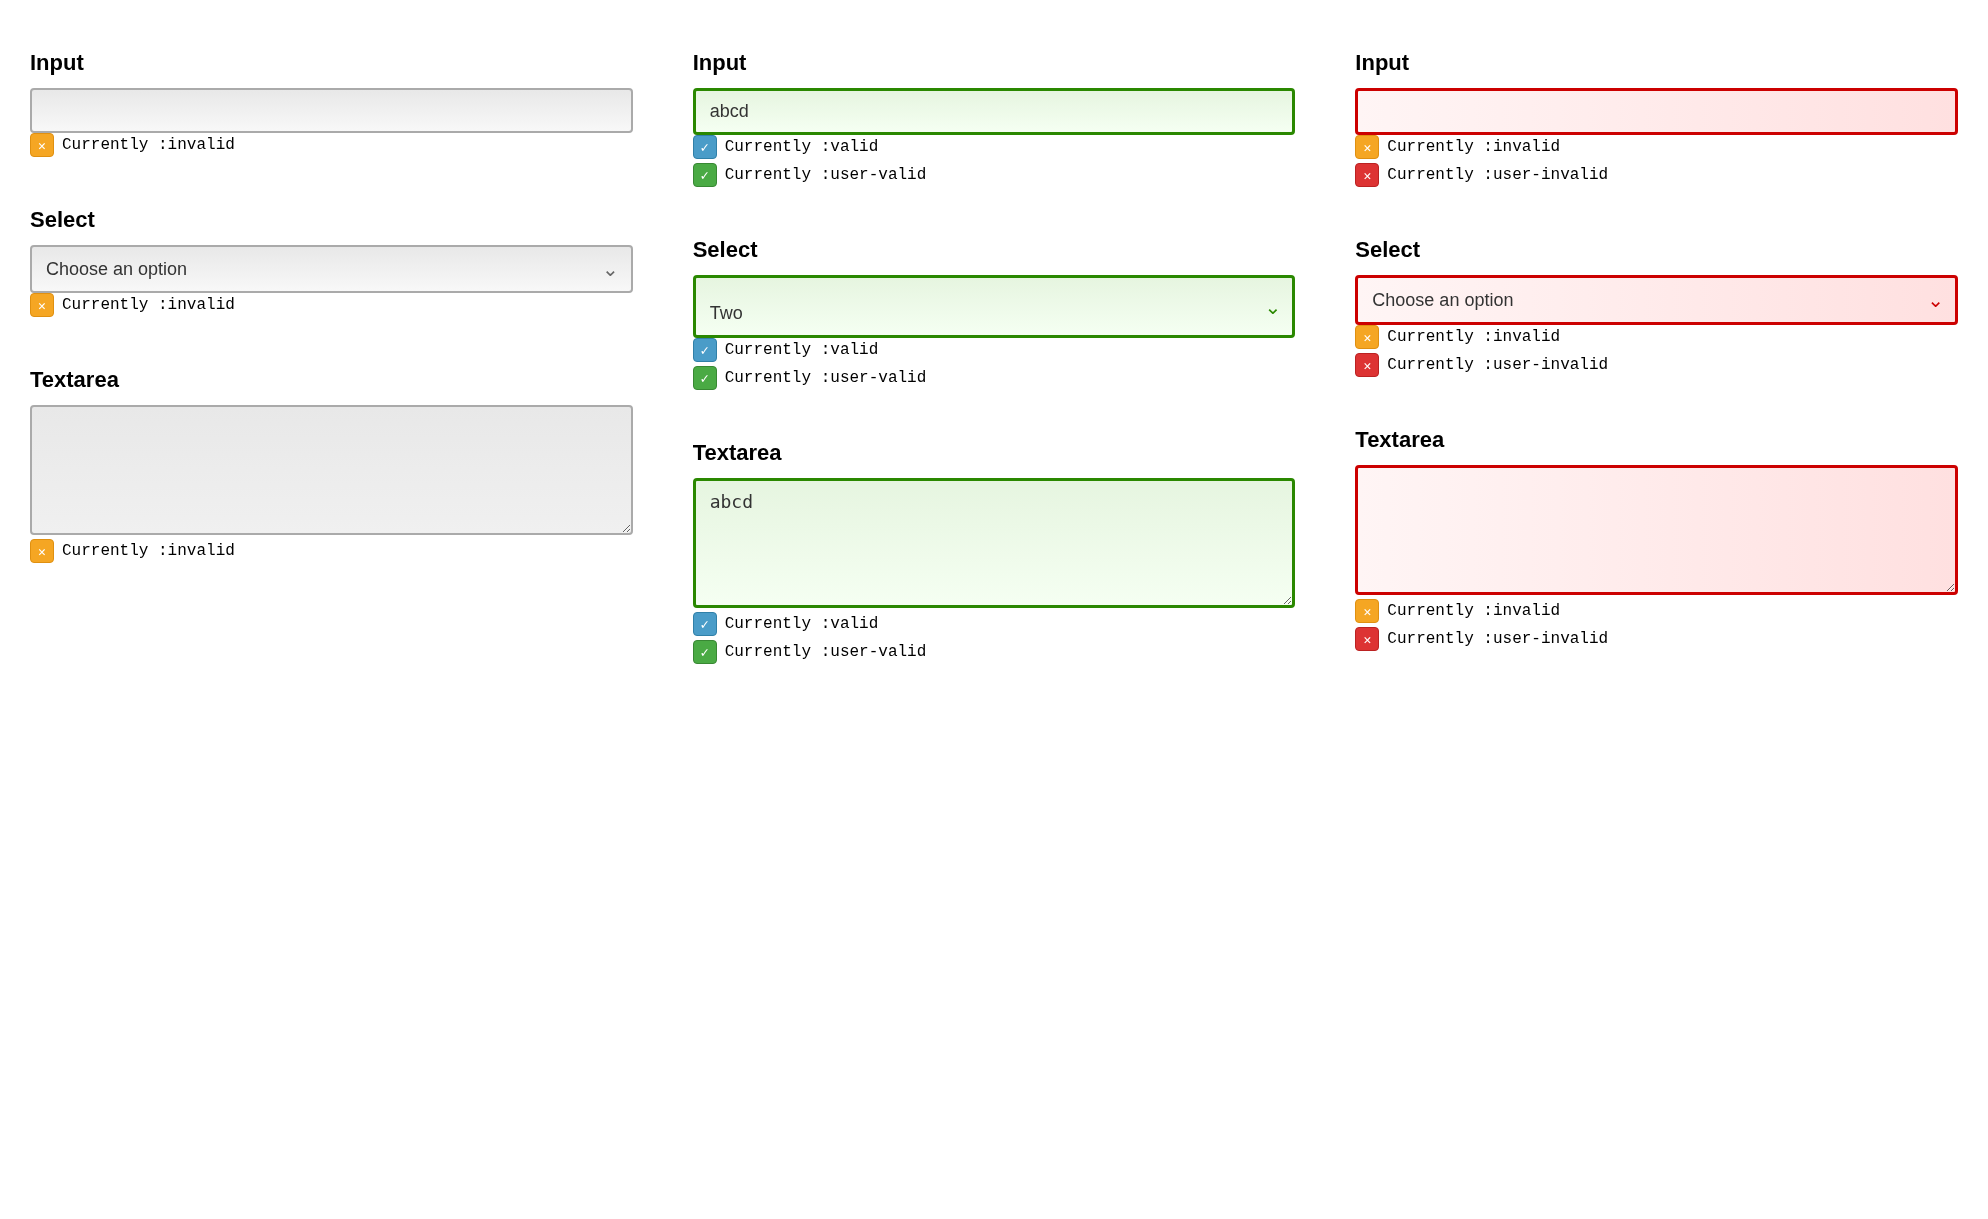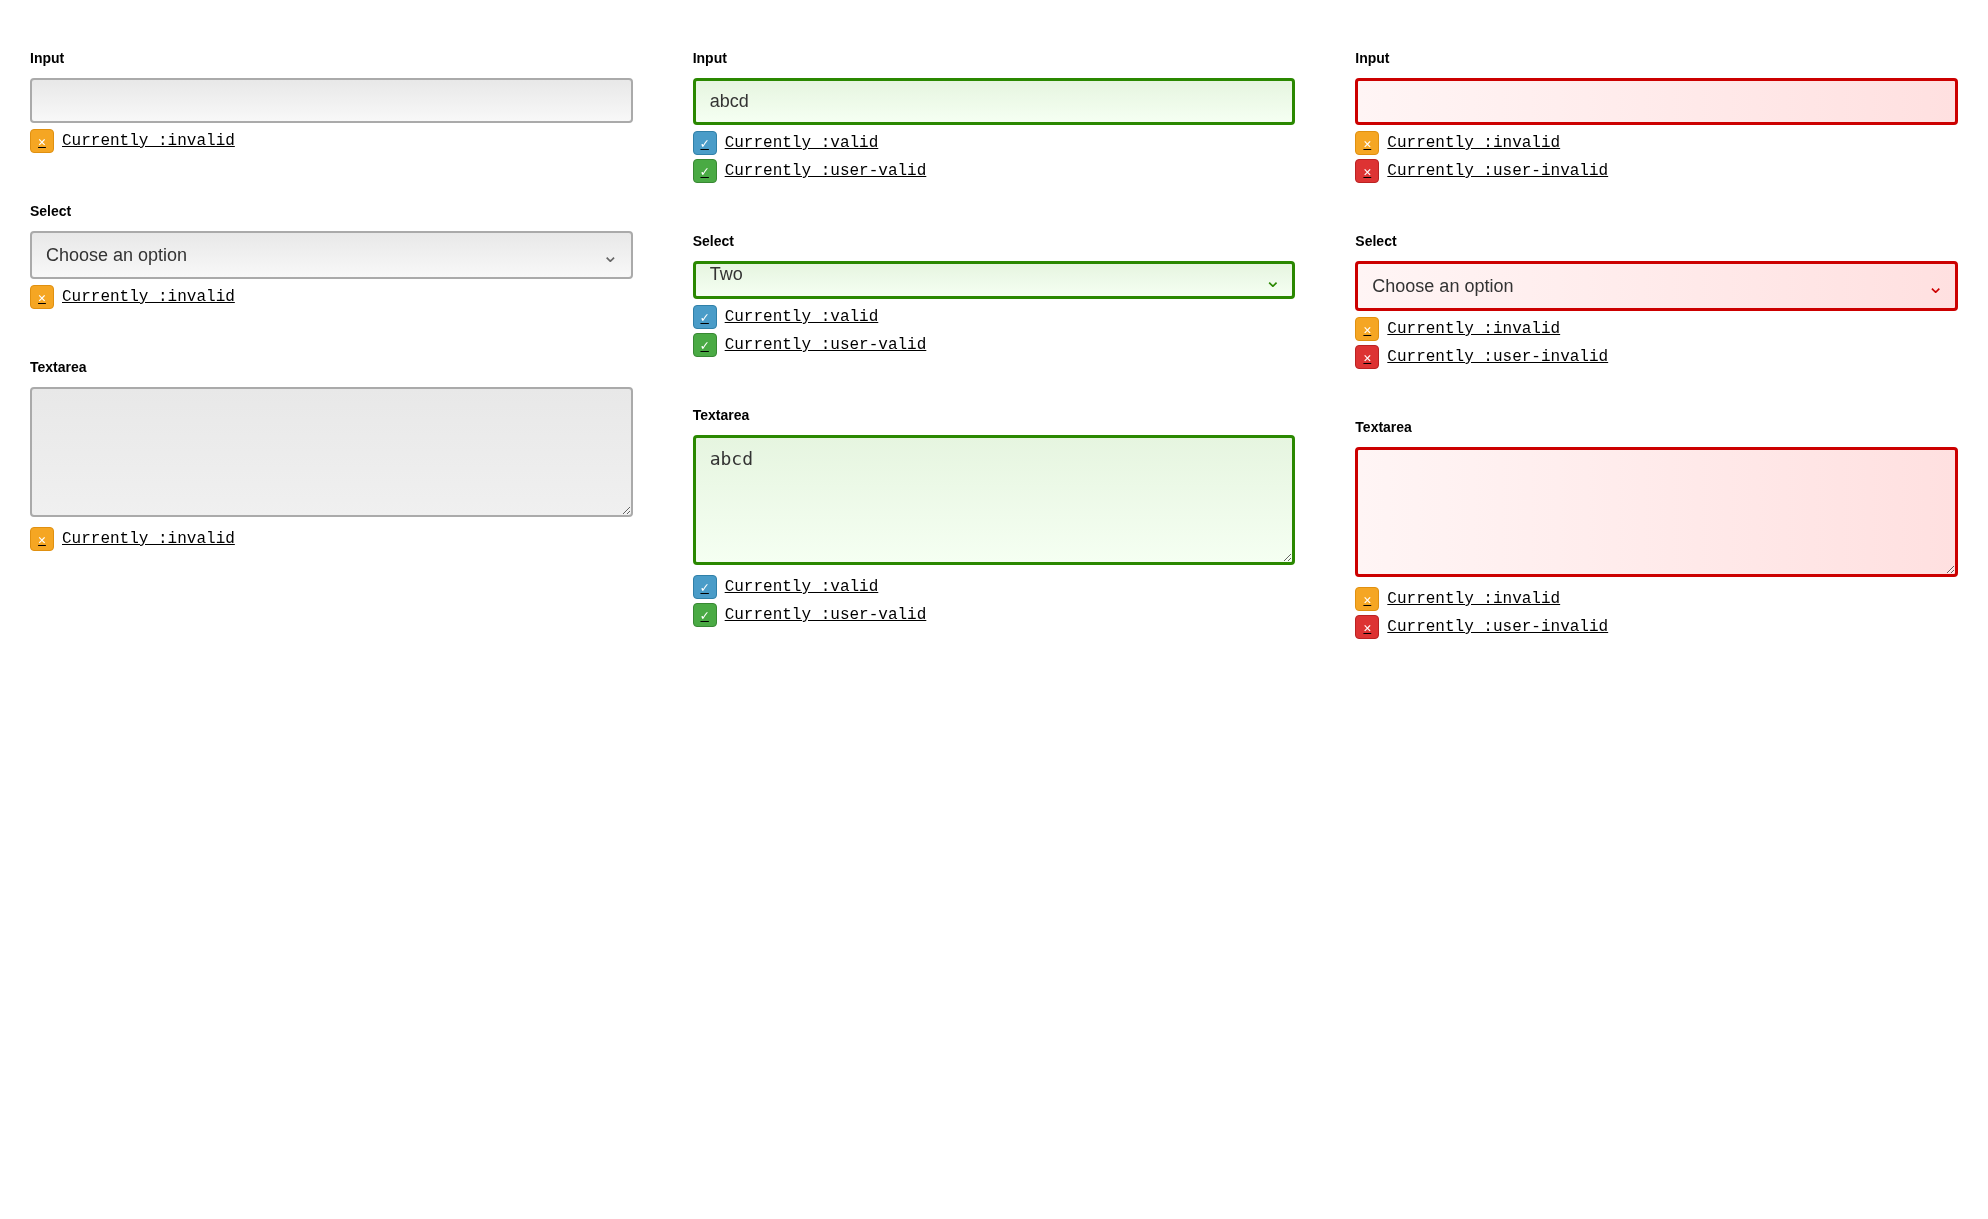--- a/index.html
+++ b/index.html
@@ -14,21 +14,21 @@
       display: grid;
       grid-template-columns: repeat(3, 1fr);
       gap: 0px 40px;
     }
 
     .cell {
       padding: 20px 10px 30px 10px;
     }
 
     .section-title {
-      font-size: 14px;
+      font-size: 22px;
       font-weight: bold;
       margin-bottom: 12px;
     }
 
     
     .input-default {
       width: 100%;
       padding: 10px 14px;
       font-size: 18px;
       border: 2px solid #aaa;
@@ -76,21 +76,21 @@
       background: linear-gradient(to bottom, #e8e8e8, #f8f8f8);
       appearance: none;
       -webkit-appearance: none;
       outline: none;
       color: #333;
       cursor: pointer;
     }
 
     .select-valid {
       width: 100%;
-      padding: 0 40px 12px 14px;
+      padding: 25px 40px 12px 14px;
       font-size: 18px;
       border: 3px solid #2a8800;
       border-radius: 4px;
       background: linear-gradient(to bottom, #e6f5e0, #f5fff2);
       appearance: none;
       -webkit-appearance: none;
       outline: none;
       color: #333;
       cursor: pointer;
     }
@@ -157,25 +157,24 @@
       border: 3px solid #cc0000;
       border-radius: 4px;
       background: linear-gradient(to right, #fff5f5, #ffe0e0);
       outline: none;
       color: #333;
       resize: both;
     }
 
     
     .status-list {
-      margin-top: 6px;
+      margin-top: 0;
       display: flex;
       flex-direction: column;
       gap: 4px;
-      text-decoration: underline;
     }
 
     .status-item {
       display: flex;
       align-items: center;
       gap: 8px;
       font-size: 15px;
       font-family: monospace;
     }
 

